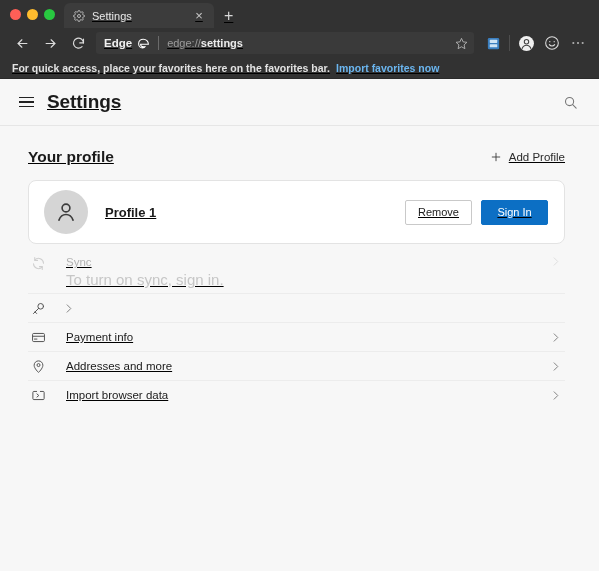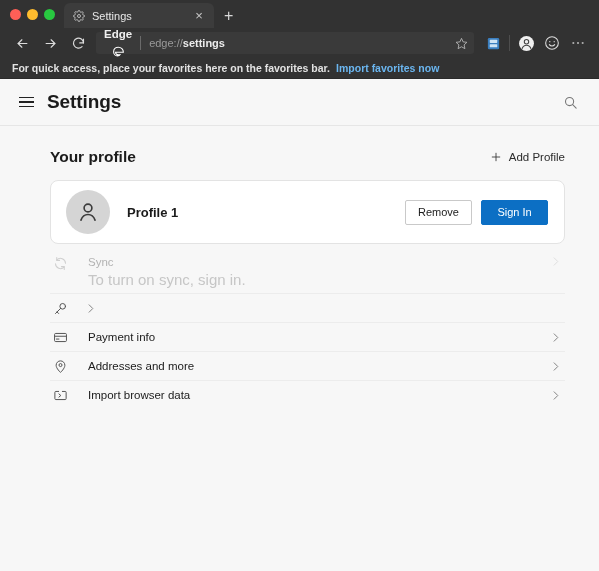--- a/index.html
+++ b/index.html
@@ -4,21 +4,21 @@
 <style>
   * { box-sizing: border-box; margin: 0; padding: 0; }
   html, body {
     width: 599px; height: 571px;
     font-family: "Liberation Sans", sans-serif;
     background: #f7f7f7;
     overflow: hidden;
   }
 
   
-  .browser { width: 599px; height: 409px; display: flex; flex-direction: column; background:#f7f7f7; }
+  .browser { width: 599px; height: 409px; display: flex; flex-direction: column; background:#f7f7f7;text-decoration:underline; }
 
   .tabstrip {
     height: 28px; background: #323232; display: flex; align-items: flex-end;
     flex: 0 0 28px; position: relative;
   }
   .traffic { display: flex; align-items: center; gap: 6px; padding: 0 9px 0 10px; height: 28px; }
   .light { width: 11px; height: 11px; border-radius: 50%; display: block; }
   .light.red { background: #ff5f57; }
   .light.yellow { background: #febc2e; }
   .light.green { background: #28c840; }
@@ -42,21 +42,21 @@
     gap: 0px; padding: 0 8px; flex: 0 0 30px;
   }
   .navbtn {
     width: 28px; height: 26px; display: flex; align-items: center; justify-content: center;
     color: #dcdcdc; cursor: pointer;
   }
   .omnibox {
     flex: 1; height: 22px; background: #3a3a3a; border-radius: 3px; margin: 0 6px 0 4px;
     display: flex; align-items: center; padding: 0 6px 0 8px; gap: 0; position: relative;
   }
-  .brand { display: flex; align-items: center; gap: 5px; padding-right: 8px; flex-direction: column; }
+  .brand { display: flex; align-items: center; gap: 5px; padding-right: 8px; }
   .brand-text { color: #f0f0f0; font-size: 11.5px; font-weight: bold; }
   .brand-sep { width: 1px; height: 14px; background: #6a6a6a; margin-right: 8px; }
   .url { font-size: 11px; color: #9a9a9a; flex: 1; white-space: nowrap; overflow: hidden; }
   .url b { color: #ececec; font-weight: bold; }
   .star { color: #b8b8b8; font-size: 12px; padding-left: 6px; cursor: pointer; }
   .tb-icon {
     width: 26px; height: 24px; display: flex; align-items: center; justify-content: center;
     cursor: pointer; color: #dcdcdc;
   }
   .tb-sep { width:1px; height:16px; background:#4e4e4e; margin:0 3px; }
@@ -77,21 +77,21 @@
   }
   .hamburger {
     width: 28px; height: 28px; display: flex; flex-direction: column; justify-content: center;
     align-items: center; gap: 3px; cursor: pointer;
   }
   .hamburger i { display: block; width: 15px; height: 1.4px; background: #222; }
   .page-title { font-size: 19px; color: #1b1b1b; font-weight: bold; margin-left: 7px; letter-spacing: -0.1px; }
   .header-spacer { flex: 1; }
   .search-icon-btn { width: 30px; height: 30px; display: flex; align-items: center; justify-content: center; cursor: pointer; }
 
-  .content { padding: 22px 34px 0 50px; }
+  .content { padding: 22px 34px 0 28px; }
 
   .section-head { display: flex; align-items: center; margin-bottom: 14px; }
   .section-title { font-size: 15.5px; color: #1b1b1b; font-weight: bold; }
   .section-spacer { flex: 1; }
   .add-profile { display: flex; align-items: center; gap: 7px; cursor: pointer; }
   .add-profile-label { font-size: 11.5px; color: #2b2b2b; }
 
   .profile-card {
     background: #fff; border: 1px solid #e3e3e3; border-radius: 8px;
     height: 64px; display: flex; align-items: center; padding: 0 16px 0 15px;

